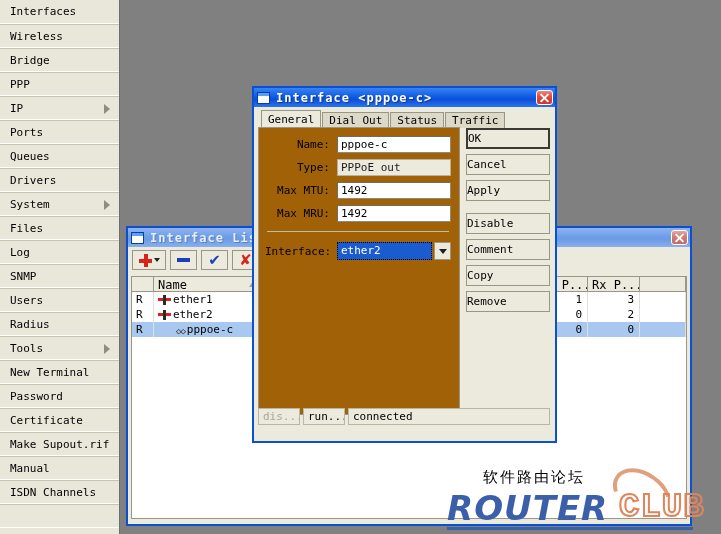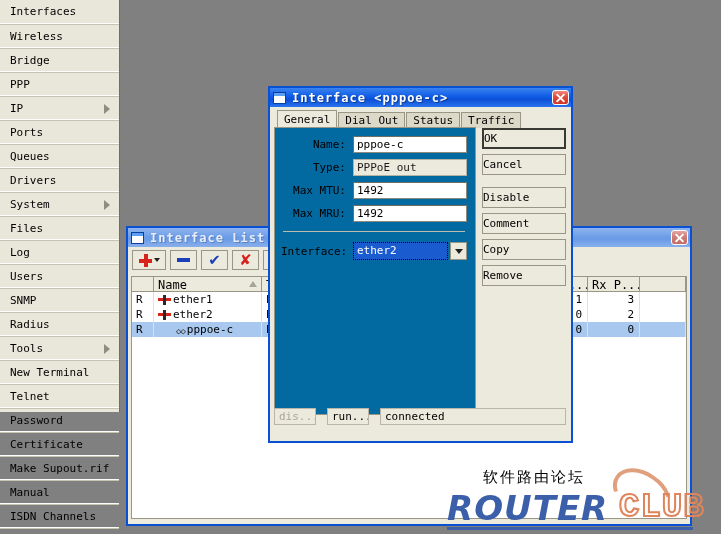--- a/index.html
+++ b/index.html
@@ -5,21 +5,21 @@
   html,body{margin:0;padding:0;}
   body{
     width:721px;height:534px;overflow:hidden;position:relative;
     background:#808080;
     font-family:"DejaVu Sans Mono","Liberation Mono",monospace;
     font-size:11px;color:#000;
     -webkit-font-smoothing:none;
   }
   
   #sidebar{
-    position:absolute;left:0;top:0;width:120px;height:412px;
+    position:absolute;left:0;top:0;width:120px;height:534px;
     background:#e9e6da;border-right:1px solid #6d6d6d;
     box-sizing:border-box;
   }
   .menu-item{
     position:relative;height:24px;line-height:24px;
     padding-left:10px;padding-right:14px;
     border-bottom:1px solid #fdfdfa;
     border-top:1px solid #c8c4b4;
     box-sizing:border-box;
     font-family:"DejaVu Sans Mono","Liberation Mono",monospace;
@@ -142,33 +142,33 @@
   .c-tx{width:52px;}
   .c-rx{width:52px;}
   .c-last{width:46px;}
   .ic-eth{display:inline-block;vertical-align:-2px;margin-right:2px;position:relative;width:13px;height:10px;}
   .ic-eth:before{content:"";position:absolute;left:0;top:3px;width:13px;height:3px;background:#d6241c;}
   .ic-eth:after{content:"";position:absolute;left:5px;top:0;width:3px;height:10px;background:#2a2a2a;}
   .ic-ppp{display:inline-block;vertical-align:-1px;margin-right:2px;color:#2a2a2a;font-size:9px;letter-spacing:-1px;}
   .indent{padding-left:22px;}
 
   
-  #ifdlg{left:268px;top:86px;width:305px;height:357px;}
+  #ifdlg{left:252px;top:86px;width:305px;height:357px;}
   #ifdlg .body{background:#ece9dd;height:calc(100% - 19px);position:relative;box-sizing:border-box;padding:3px 4px 3px 4px;}
   #tabstrip{display:flex;align-items:flex-end;height:18px;padding-left:3px;box-sizing:border-box;}
   .tab{
     height:16px;line-height:15px;padding:0 6px;margin-right:1px;
     background:#ddd9c9;border:1px solid #9a9686;border-bottom:none;
     box-sizing:border-box;font-size:11px;white-space:nowrap;cursor:default;
     font-family:"DejaVu Sans Mono","Liberation Mono",monospace;
   }
   .tab.active{background:#ece9dd;height:18px;line-height:17px;font-weight:normal;margin-top:40px;}
   #tabpanel{
     position:absolute;left:4px;top:20px;right:95px;bottom:26px;
-    background:#0369a1;border:1px solid #9a9686;box-sizing:border-box;
+    background:#a16207;border:1px solid #9a9686;box-sizing:border-box;
     padding:8px 8px 0 6px;
   }
   .field-row{display:flex;align-items:center;margin-bottom:6px;}
   .fl{
     width:72px;text-align:right;padding-right:7px;font-size:11px;
     white-space:nowrap;box-sizing:border-box;
     font-family:"DejaVu Sans Mono","Liberation Mono",monospace;
   }
   .fi{
     flex:1 1 auto;height:17px;line-height:16px;
@@ -201,21 +201,21 @@
   .dbtn{
     display:block;width:100%;height:21px;line-height:19px;
     background:#ece9dd;border:1px solid #9a9686;box-sizing:border-box;
     margin-bottom:5px;font-size:11px;cursor:default;white-space:nowrap;
     font-family:"DejaVu Sans Mono","Liberation Mono",monospace;
   }
   .dbtn.default{border:2px solid #3a3a35;line-height:17px;}
   .dbtn.gap{margin-top:12px;}
   #statusbar{
     position:absolute;left:4px;right:5px;bottom:4px;height:29px;
-    display:flex;gap:11px;box-sizing:border-box;
+    display:flex;gap:3px;box-sizing:border-box;
   }
   .sb{
     height:17px;line-height:15px;background:#ece9dd;
     border:1px solid #b9b6a8;box-sizing:border-box;padding:0 4px;
     font-size:11px;white-space:nowrap;overflow:hidden;
     font-family:"DejaVu Sans Mono","Liberation Mono",monospace;
   }
   .sb.dim{color:#a9a69a;width:42px;}
   .sb.mid{width:42px;}
   .sb.grow{flex:1 1 auto;}
@@ -257,26 +257,25 @@
     <div class="menu-item"><span>Wireless</span></div>
     <div class="menu-item"><span>Bridge</span></div>
     <div class="menu-item"><span>PPP</span></div>
     <div class="menu-item"><span>IP</span><span class="menu-arrow"></span></div>
     <div class="menu-item"><span>Ports</span></div>
     <div class="menu-item"><span>Queues</span></div>
     <div class="menu-item"><span>Drivers</span></div>
     <div class="menu-item"><span>System</span><span class="menu-arrow"></span></div>
     <div class="menu-item"><span>Files</span></div>
     <div class="menu-item"><span>Log</span></div>
+    <div class="menu-item"><span>SNMP</span></div>
     <div class="menu-item"><span>Users</span></div>
-    <div class="menu-item"><span>SNMP</span></div>
     <div class="menu-item"><span>Radius</span></div>
     <div class="menu-item"><span>Tools</span><span class="menu-arrow"></span></div>
     <div class="menu-item"><span>New Terminal</span></div>
-    <div class="menu-item"><span>Telnet</span></div>
     <div class="menu-item"><span>Password</span></div>
     <div class="menu-item"><span>Certificate</span></div>
     <div class="menu-item"><span>Make Supout.rif</span></div>
     <div class="menu-item"><span>Manual</span></div>
     <div class="menu-item"><span>ISDN Channels</span></div>
     <div class="menu-item"></div>
   </div>
 
 <div class="win win-frame" id="iflist">
   <div class="titlebar inactive">
@@ -388,20 +387,21 @@
         <div class="combo">
           <div class="combo-val">ether2</div>
           <div class="combo-arrow"></div>
         </div>
       </div>
     </div>
 
     <div id="btncol">
         <div class="dbtn default">OK</div>
         <div class="dbtn">Cancel</div>
+        <div class="dbtn">Apply</div>
         <div class="dbtn gap">Disable</div>
         <div class="dbtn">Comment</div>
         <div class="dbtn">Copy</div>
         <div class="dbtn">Remove</div>
       </div>
 
     <div id="statusbar">
       <div class="sb dim">dis...</div>
       <div class="sb mid">run...</div>
       <div class="sb grow">connected</div>

